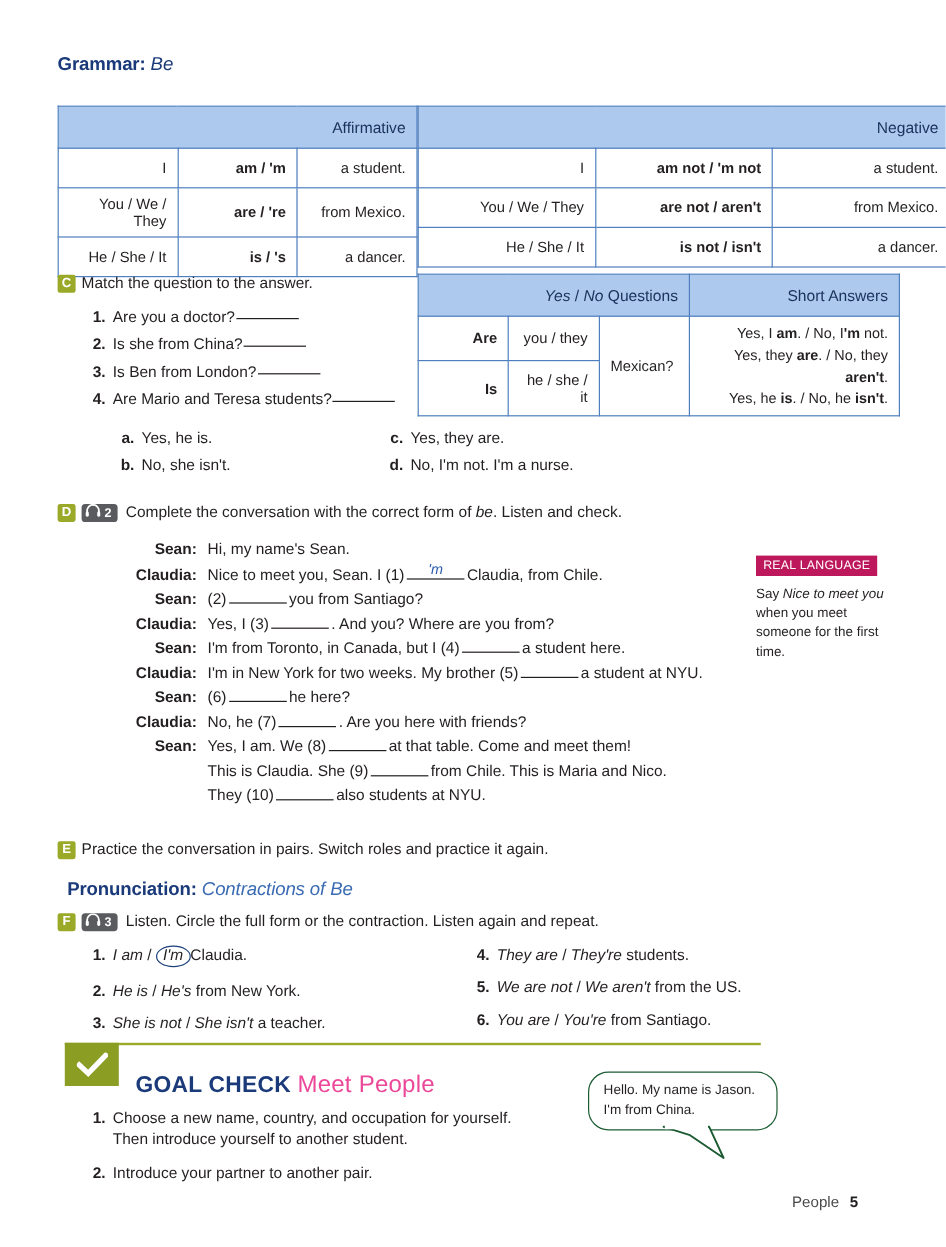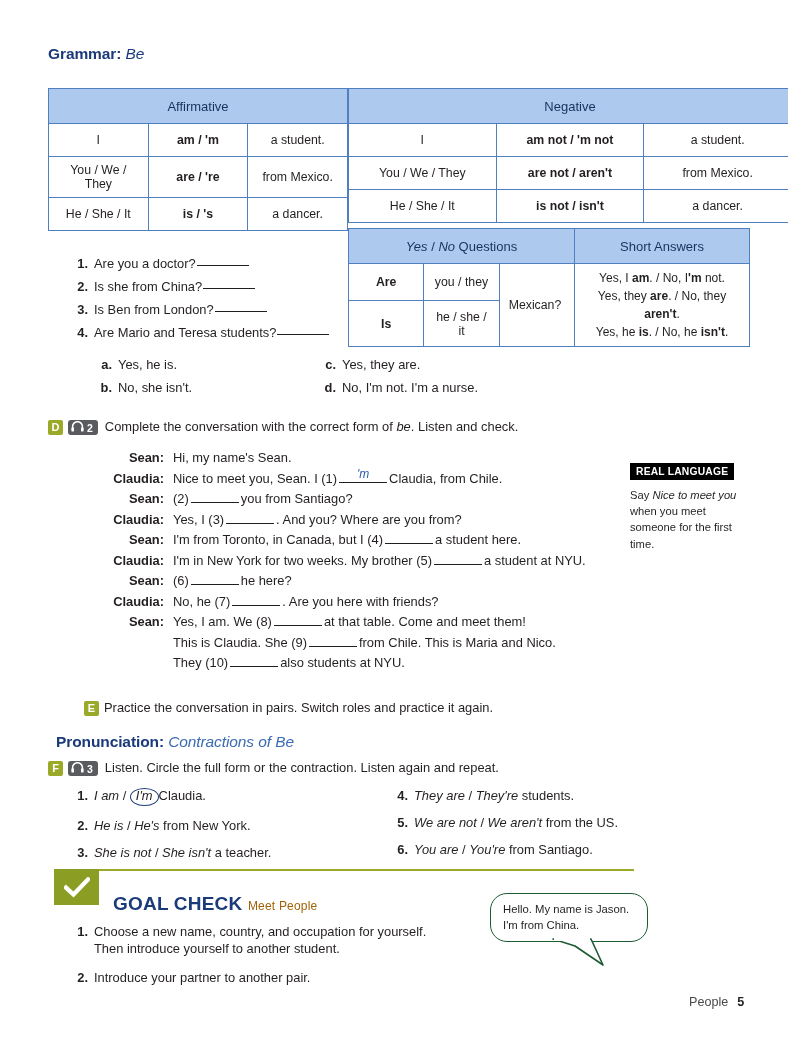--- a/index.html
+++ b/index.html
@@ -40,21 +40,21 @@
   
   .gtable {
     position: absolute;
     border-collapse: collapse;
     table-layout: fixed;
     font-size: 12.3px;
   }
   .gtable th, .gtable td {
     border: 1px solid #4f7fbf;
     padding: 6px 9px;
-    text-align: center;
+    text-align: right;
     vertical-align: middle;
     font-weight: normal;
     color: #231f20;
     background: #ffffff;
     height: 20px;
   }
   .gtable th.hdr {
     background: #aec9ee;
     font-size: 13px;
     color: #18325c;
@@ -178,24 +178,24 @@
     white-space: nowrap;
   }
 
   
   .rl-box {
     position: absolute;
     width: 118px;
   }
   .rl-title {
     display: inline-block;
-    background: #000000;
+    background: #be185d;
     color: #ffffff;
     font-size: 10.3px;
-    font-weight: bold;
+    font-weight: normal;
     letter-spacing: 0.2px;
     padding: 3px 6px 3px 6px;
   }
   .rl-body {
     margin-top: 7px;
     font-size: 11.2px;
     line-height: 1.45;
     color: #231f20;
     font-style: italic;
   }
@@ -244,23 +244,23 @@
     justify-content: center;
   }
   .goal-title {
     position: absolute;
     font-size: 19px;
     font-weight: bold;
     color: #1a3a7a;
     letter-spacing: 0.2px;
   }
   .goal-title .meet {
-    color: #a16207;
+    color: #ec4899;
     font-weight: normal;
-    font-size: 12px;
+    font-size: 20px;
   }
 
   
   .bubble {
     position: absolute;
     border: 1.6px solid #1d5c33;
     border-radius: 17px;
     padding: 8px 12px;
     font-size: 11.3px;
     line-height: 1.38;
@@ -333,20 +333,23 @@
       <td>from Mexico.</td>
     </tr>
     <tr>
       <td>He / She / It</td>
       <td class="b">is not / isn't</td>
       <td>a dancer.</td>
     </tr>
   </tbody>
     </table>
 
+  <div class="instr" style="left:48px; top:228px;">
+    <span class="badge">C</span><span>Match the question to the answer.</span>
+  </div>
 
   <div class="numlist" style="left:72px; top:256px;">
     <div class="row">
       <span class="n">1.</span>
       <span class="txt"><span>Are you a doctor?</span><span class="blank-line"></span></span>
     </div>
     <div class="row">
       <span class="n">2.</span>
       <span class="txt"><span>Is she from China?</span><span class="blank-line"></span></span>
     </div>
@@ -484,21 +487,21 @@
     </div>
   </div>
 
   <div class="rl-box" style="left:630px; top:461px;">
     <div class="rl-title">REAL LANGUAGE</div>
     <div class="rl-body">
       <span class="plain">Say </span><b>Nice to meet you</b><span class="plain"> when you meet someone for the first time.</span>
     </div>
   </div>
 
-  <div class="instr" style="left:48px; top:700px;margin-left:36px;">
+  <div class="instr" style="left:48px; top:700px;">
     <span class="badge">E</span><span>Practice the conversation in pairs. Switch roles and practice it again.</span>
   </div>
 
   <div class="section-heading pron" style="left:56px; top:733px;">
     <span>Pronunciation:</span>
     <span class="sub">Contractions of Be</span>
   </div>
 
   <div class="instr" style="left:48px; top:760px;">
     <span class="badge">F</span><span class="audio"><span class="hp"><svg width="13" height="11" viewBox="0 0 13 11">
@@ -565,17 +568,17 @@
 
   <div class="bubble" style="left:490px; top:893px;">
     <div>Hello. My name is Jason.</div>
     <div>I'm from China.</div>
   </div>
   <svg class="bubble-tail" style="left:551px; top:937px;" width="60" height="32" viewBox="0 0 60 32">
     <path d="M2 2 L40 2 L52 28 L24 9 Z" fill="#ffffff" stroke="#1d5c33" stroke-width="1.6" stroke-linejoin="round"></path>
     <rect x="3" y="0" width="36" height="4" fill="#ffffff"></rect>
   </svg>
 
-  <div class="footer" style="left:689px; top:995px;">
+  <div class="footer" style="left:660px; top:995px;">
     <span>People</span><span class="pg">5</span>
   </div>
 
 </div>
 
 </body></html>

